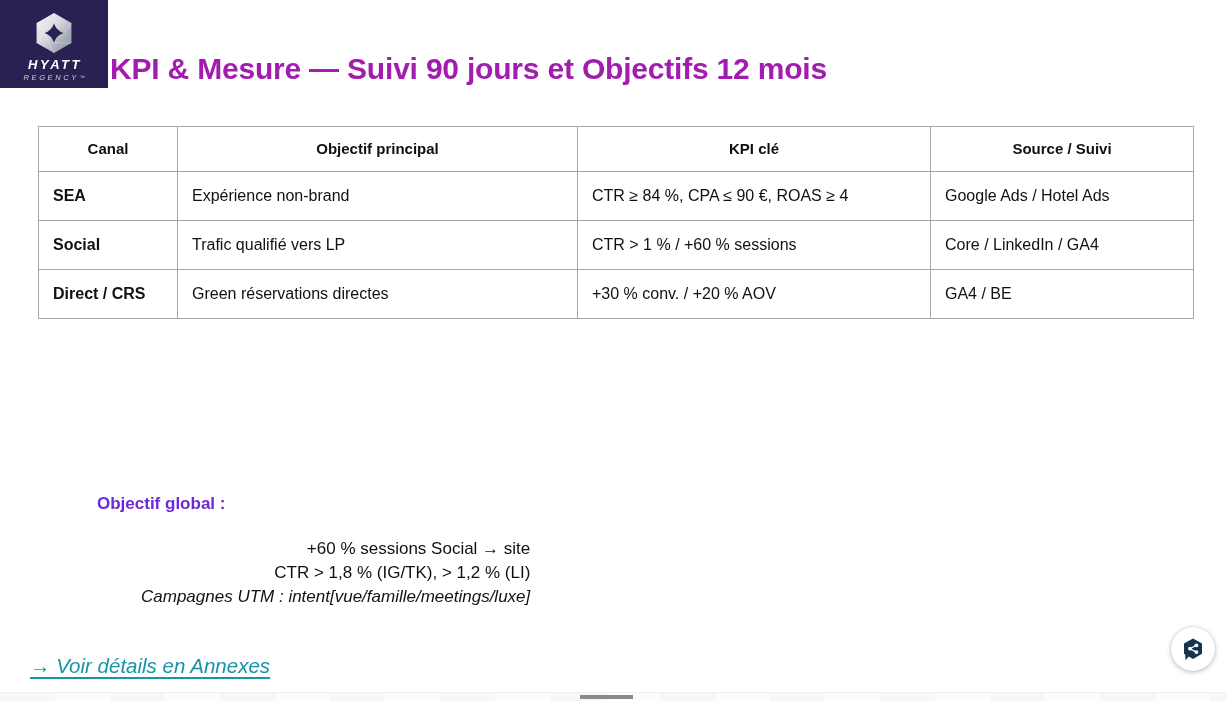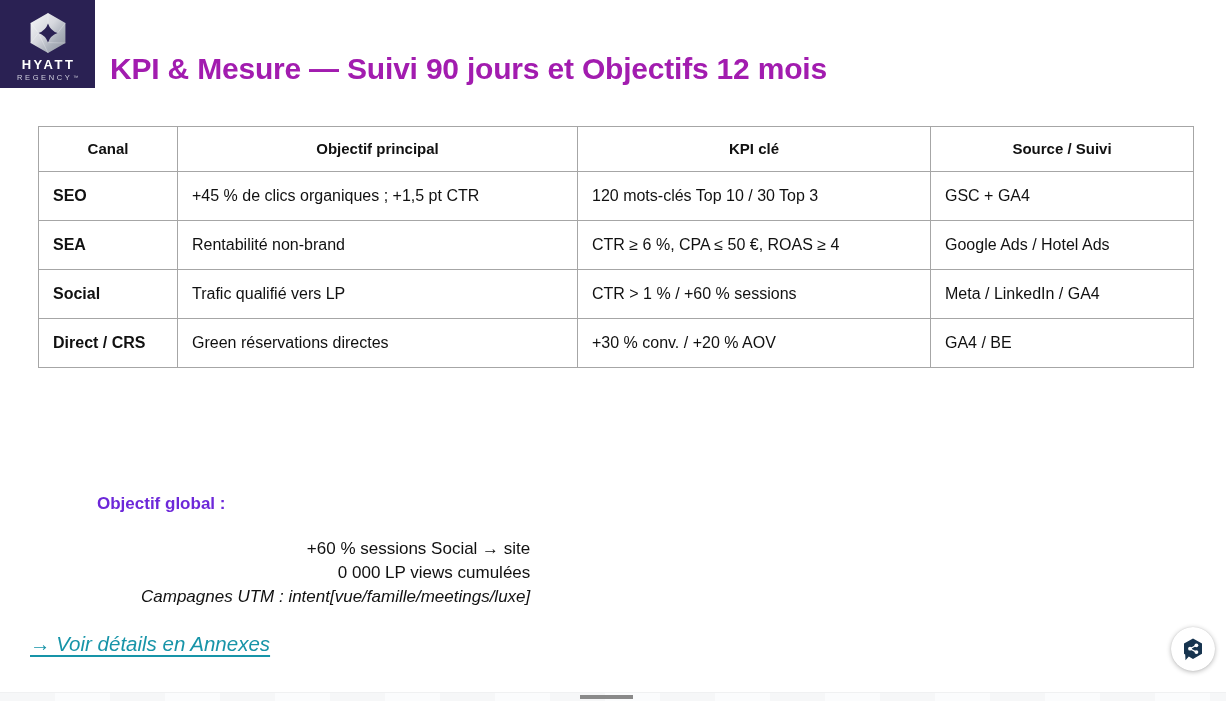--- a/index.html
+++ b/index.html
@@ -5,23 +5,23 @@
   * { margin: 0; padding: 0; box-sizing: border-box; }
   html, body { background: #ffffff; }
   body { font-family: "Liberation Sans", sans-serif; color: #000; }
   .stage {
     position: relative; width: 1226px; height: 701px;
     background: #ffffff; overflow: hidden;
   }
 
   
   .logo {
-    position: absolute; left: 0; top: 0; width: 95px; height: 88px;
+    position: absolute; left: 0; top: 0; width: 108px; height: 88px;
     background: #2a2153; display: flex; flex-direction: column;
-    align-items: center; justify-content: flex-start; padding-top: 10px;
+    align-items: center; justify-content: flex-start; padding-top: 10px; font-style: italic;
   }
   .logo .gem { width: 44px; height: 46px; }
   .logo .wordmark {
     color: #ffffff; font-size: 13px; font-weight: bold;
     letter-spacing: 2.5px; margin-top: 1px; margin-left: 2px;
   }
   .logo .submark {
     color: #cfcfdd; font-size: 7.5px; letter-spacing: 2.6px;
     margin-top: 1px; margin-left: 3px; display: flex; align-items: center;
   }
@@ -62,21 +62,21 @@
     font-size: 17px; font-weight: bold; color: #6d28d9;
   }
   .obj-lines {
     position: absolute; left: 97px; top: 537px;
     font-size: 17px; line-height: 24px; color: #111; text-align: right;
   }
   .obj-lines .utm { font-style: italic; padding-left: 4px; margin-left: 40px; }
 
   
   .annex-link {
-    position: absolute; left: 30px; top: 632px;
+    position: absolute; left: 30px; top: 654px;
     font-size: 20.5px; font-style: italic; color: #1794a8;
     text-decoration: underline; text-underline-offset: 4px;
     text-decoration-thickness: 1.5px; cursor: pointer; white-space: nowrap;
   }
 
   
   .widget-btn {
     position: absolute; left: 1171px; top: 627px; width: 44px; height: 44px;
     background: #ffffff; border-radius: 50%;
     box-shadow: 0 1px 5px rgba(0,0,0,0.28), 0 0 1px rgba(0,0,0,0.15);
@@ -133,50 +133,44 @@
     <thead>
       <tr>
         <th>Canal</th>
         <th>Objectif principal</th>
         <th>KPI clé</th>
         <th>Source / Suivi</th>
       </tr>
     </thead>
     <tbody>
       <tr>
-        <td class="canal">SEO</td>
-        <td>+45 % de clics organiques ; +1,5 pt CTR</td>
-        <td>120 mots-clés Top 10 / 30 Top 3</td>
-        <td>GSC + GA4</td>
-      </tr>
-      <tr>
         <td class="canal">SEA</td>
-        <td>Rentabilité non-brand</td>
-        <td>CTR ≥ 6 %, CPA ≤ 50 €, ROAS ≥ 4</td>
+        <td>Expérience non-brand</td>
+        <td>CTR ≥ 84 %, CPA ≤ 90 €, ROAS ≥ 4</td>
         <td>Google Ads / Hotel Ads</td>
       </tr>
       <tr>
         <td class="canal">Social</td>
         <td>Trafic qualifié vers LP</td>
         <td>CTR &gt; 1 % / +60 % sessions</td>
-        <td>Meta / LinkedIn / GA4</td>
+        <td>Core / LinkedIn / GA4</td>
       </tr>
       <tr>
         <td class="canal">Direct / CRS</td>
         <td>Green réservations directes</td>
         <td>+30 % conv. / +20 % AOV</td>
         <td>GA4 / BE</td>
       </tr>
     </tbody>
   </table>
 
   <div class="obj-heading">Objectif global :</div>
   <div class="obj-lines">
     <div>+60 % sessions Social → site</div>
-    <div>0 000 LP views cumulées</div>
+    <div>CTR &gt; 1,8 % (IG/TK), &gt; 1,2 % (LI)</div>
     <div class="utm">Campagnes UTM : intent[vue/famille/meetings/luxe]</div>
   </div>
 
   <a class="annex-link">→ Voir détails en Annexes</a>
 
   <div class="widget-btn">
     <svg width="24" height="25" viewBox="0 0 24 25" aria-hidden="true">
       <path fill="#17344f" d="M12,1.5 L21,6.6 L21,16.8 L12,21.9 L7.8,19.5 L4.5,23.3 L4.2,17.4 L3,16.8 L3,6.6 Z"></path>
       <circle cx="9" cy="11.7" r="1.9" fill="#ffffff"></circle>
       <circle cx="15.4" cy="8.3" r="1.9" fill="#ffffff"></circle>

